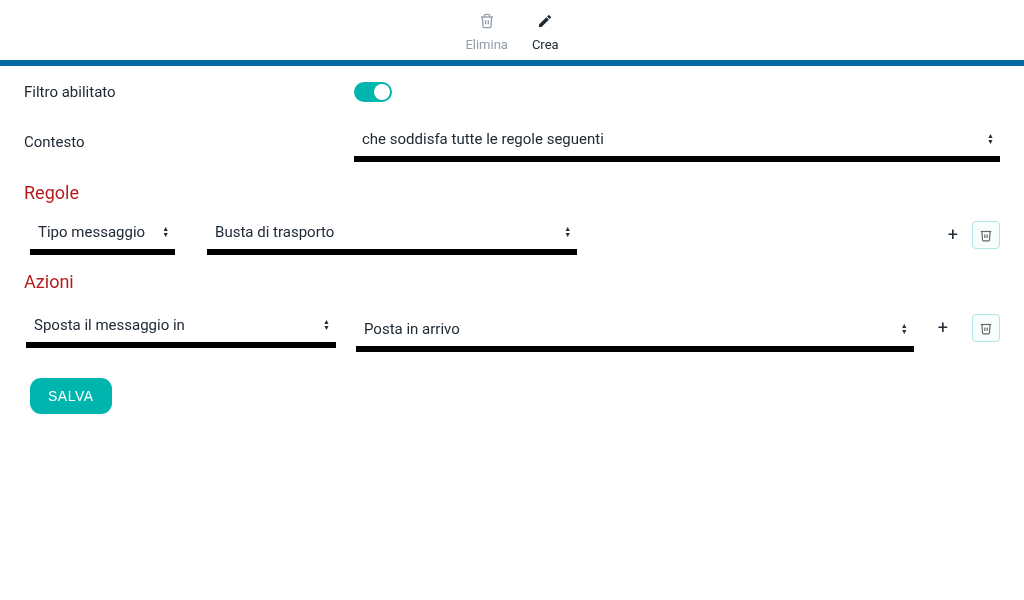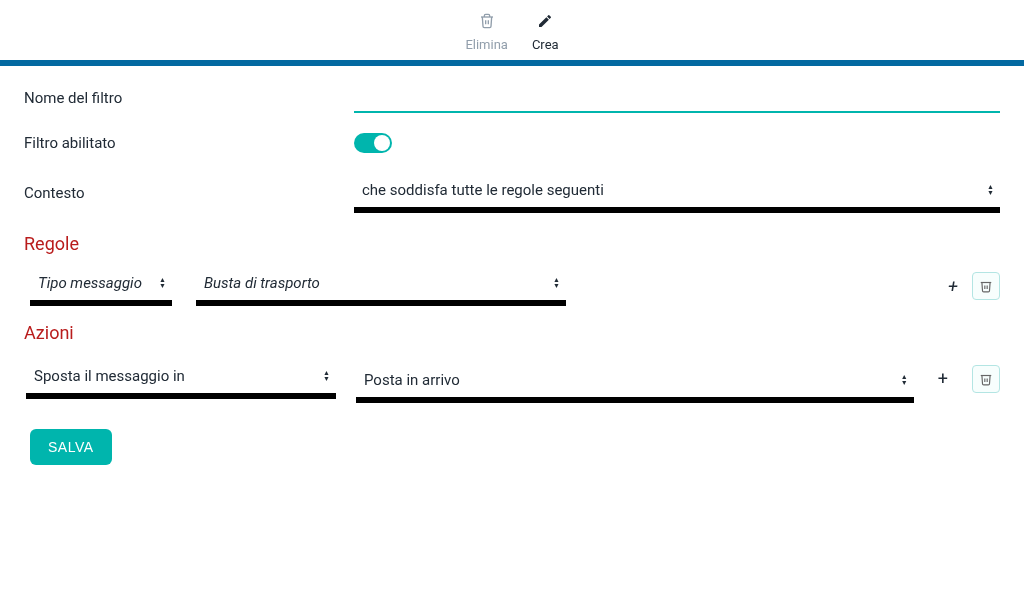--- a/index.html
+++ b/index.html
@@ -96,23 +96,22 @@
     
     .section-heading {
       font-size: 18px;
       font-weight: 400;
       color: #b91c1c;
       margin: 16px 0 12px 0;
     }
     
     .rule-row {
       display: flex;
-      gap: 24px;
+      gap: 32px;
       margin-bottom: 12px;
-      font-style: italic;
     }
     .rule-row .select-wrap:first-child { margin-left: 6px; }
     .rule-actions {
       margin-left: auto;
       display: flex;
       align-items: center;
       gap: 10px;
     }
     
     .action-row {
@@ -144,21 +143,21 @@
     .trash-btn svg { display: block; }
     
     .save-btn {
       background: #00b5ad;
       color: #fff;
       border: none;
       padding: 10px 18px;
       font-size: 14px;
       letter-spacing: 0.5px;
       cursor: pointer;
-      border-radius: 6px;
+      border-radius: 11px;
       margin-top: 8px;
       margin-left: 6px;
     }
   </style>
 </head>
 <body>
 
 <div class="top-actions">
   <div class="top-action disabled">
     <span class="top-action-icon">
@@ -176,26 +175,20 @@
       <svg width="16" height="16" viewBox="0 0 24 24" fill="#212b36">
           <path d="M3 17.25V21h3.75L17.81 9.94l-3.75-3.75L3 17.25zM20.71 7.04a1 1 0 0 0 0-1.41l-2.34-2.34a1 1 0 0 0-1.41 0l-1.83 1.83 3.75 3.75 1.83-1.83z"></path>
         </svg>
     </span>
     <span class="top-action-label">Crea</span>
   </div>
 </div>
 
 <div class="form-section">
 
-  <div class="form-row">
-    <div class="form-label">Nome del filtro</div>
-    <div class="form-field">
-      <input type="text" class="text-input" value="" style="">
-    </div>
-  </div>
 
   <div class="form-row">
     <div class="form-label">Filtro abilitato</div>
     <div class="form-field">
       <div class="toggle"></div>
     </div>
   </div>
 
   <div class="form-row">
     <div class="form-label">Contesto</div>

